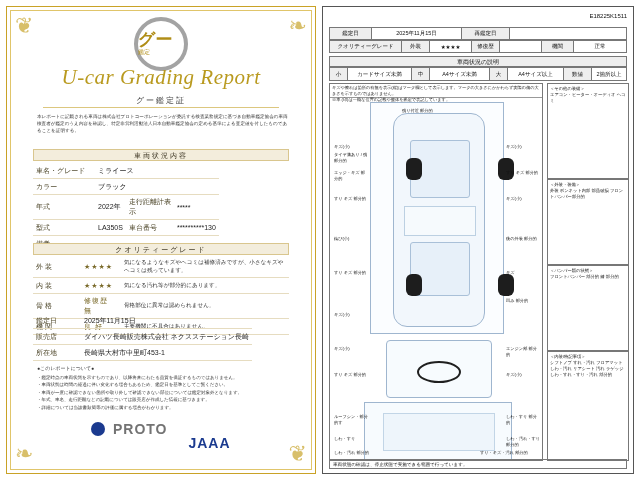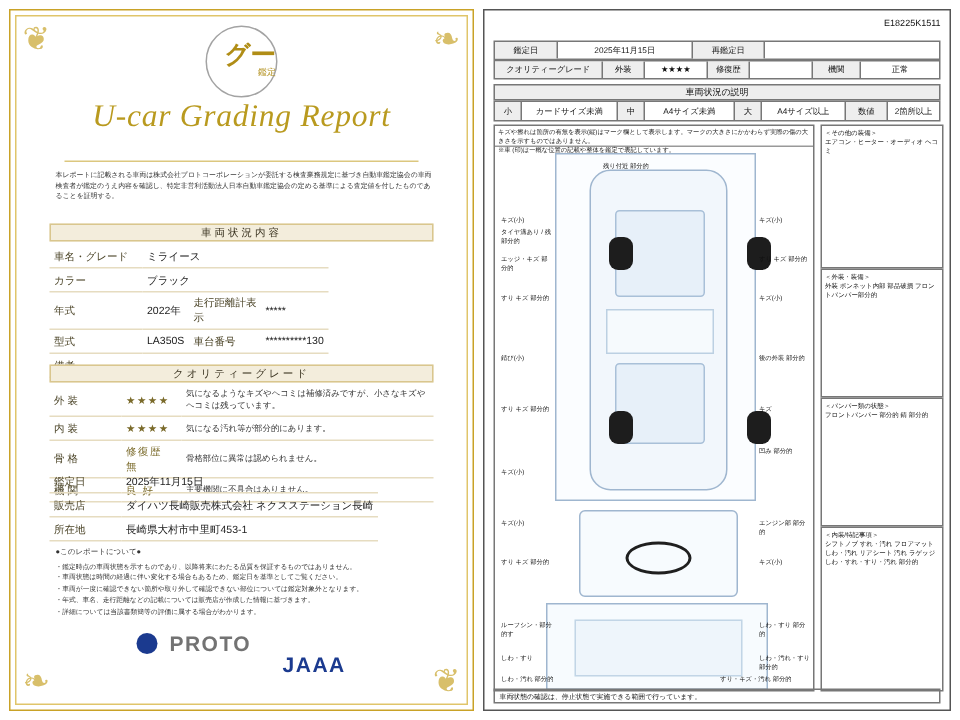--- a/index.html
+++ b/index.html
@@ -21,22 +21,22 @@
   }
   .ornament{position:absolute;color:#d8bf6a;font-size:22px;line-height:1;}
   .orn-tl{left:8px;top:8px;}
   .orn-tr{right:8px;top:8px;}
   .orn-bl{left:8px;bottom:8px;}
   .orn-br{right:8px;bottom:8px;}
 
   .seal{
     position:absolute;left:50%;transform:translateX(-50%);top:10px;
     width:46px;height:46px;border-radius:50%;
-    border:1px solid #a3a3a3;background:#fff;
-    display:flex;flex-direction:column;align-items:flex-end;justify-content:center;
+    border:4px solid #a3a3a3;background:#fff;
+    display:flex;flex-direction:column;align-items:flex-start;justify-content:center;
     color:#b08d16;
   }
   .seal .s1{font-size:17px;font-weight:bold;line-height:13px;}
   .seal .s2{font-size:6px;line-height:8px;margin-top:2px;}
 
   .report-title{
     position:absolute;top:58px;left:0;right:0;text-align:center;
     font-family:"Liberation Serif", serif;font-style:italic;
     font-size:21px;color:#b99a1f;letter-spacing:.5px;
   }
@@ -202,20 +202,21 @@
     <span class="ornament orn-tr">❧</span>
     <span class="ornament orn-bl">❧</span>
     <span class="ornament orn-br">❦</span>
 
     <div class="seal">
       <div class="s1">グー</div>
       <div class="s2">鑑定</div>
     </div>
 
     <div class="report-title">U-car Grading Report</div>
+    <div class="report-sub">グー鑑定証</div>
     <div class="rule"></div>
     <div class="disclaimer">本レポートに記載される車両は株式会社プロトコーポレーションが委託する検査業務規定に基づき自動車鑑定協会の車両検査者が鑑定のうえ内容を確認し、特定非営利活動法人日本自動車鑑定協会の定める基準による査定値を付したものであることを証明する。</div>
 
     <div class="band band-vehicle">車両状況内容</div>
     <table class="kv vehicle-tbl">
       <tbody>
           <tr>
         <td class="lbl">車名・グレード</td>
         <td colspan="3">ミライース</td>
       </tr>

